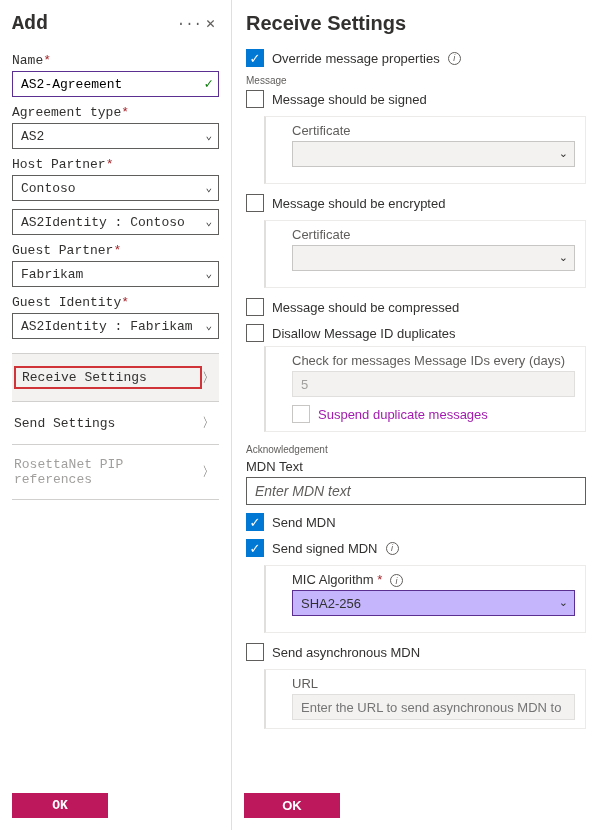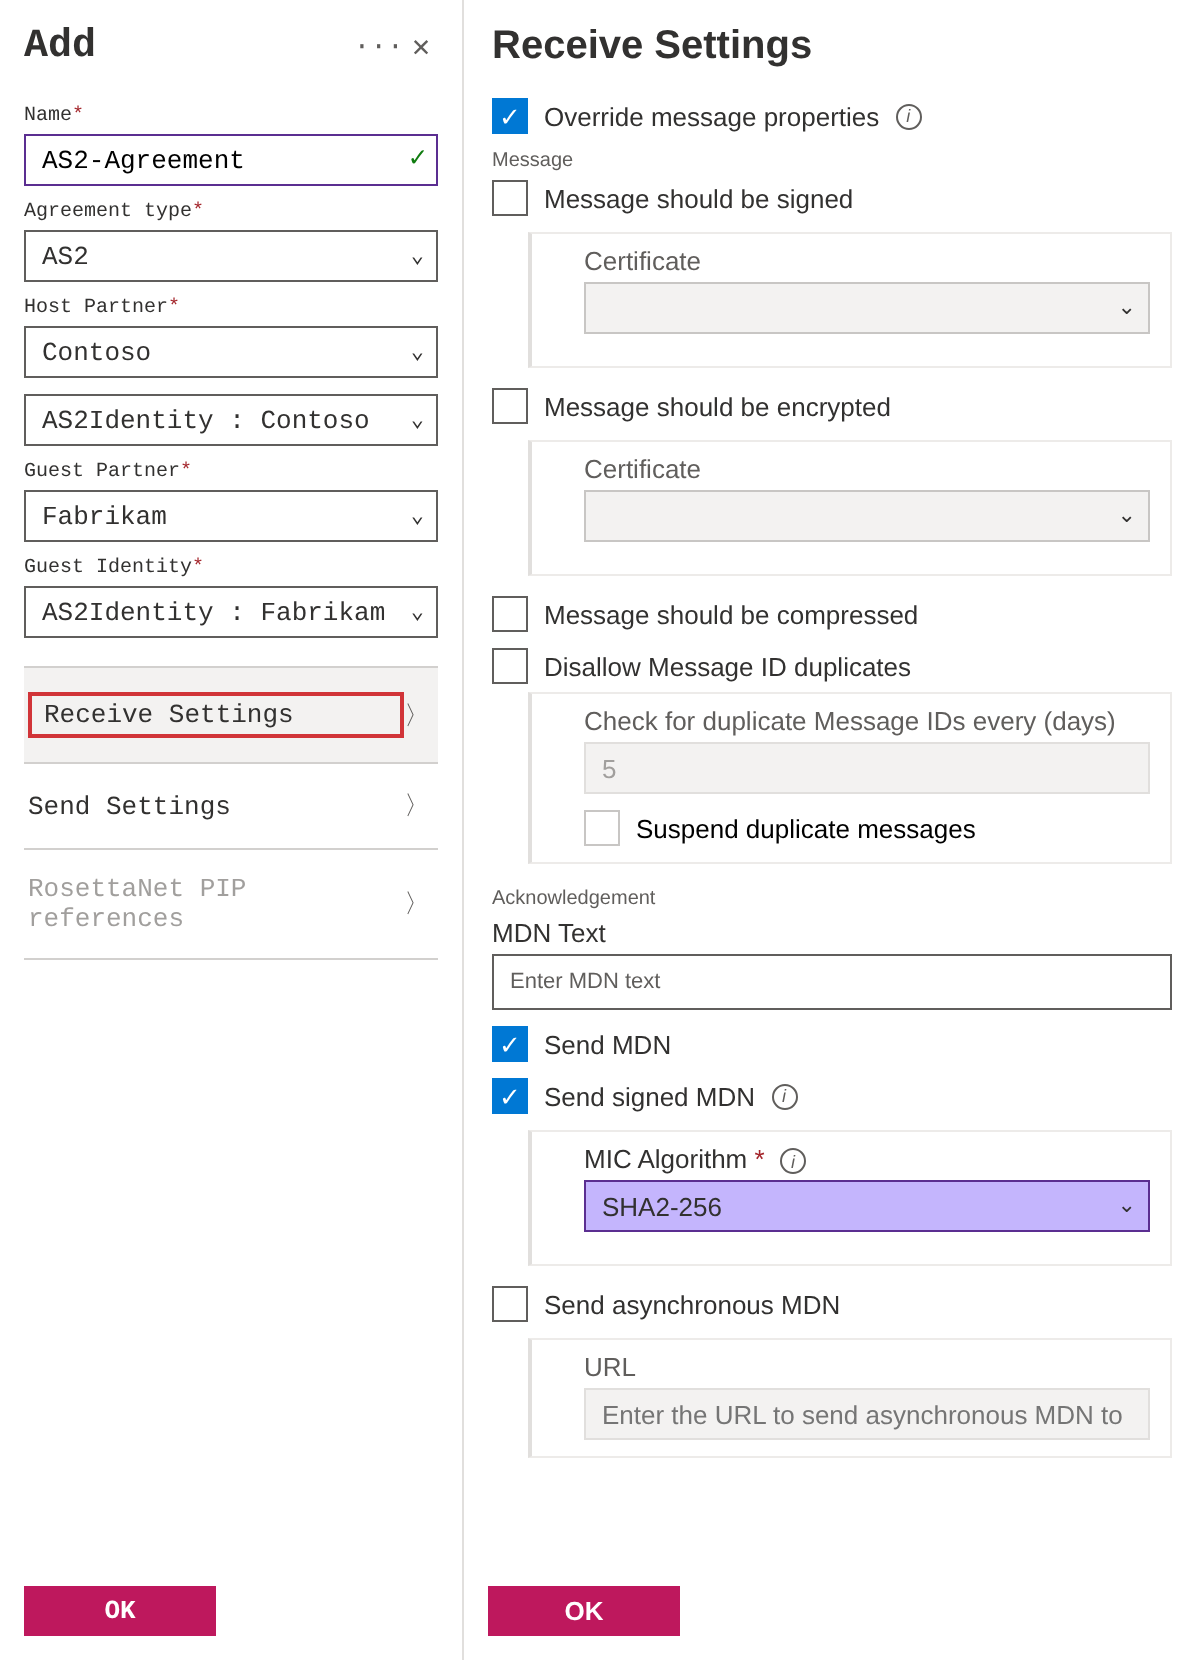--- a/index.html
+++ b/index.html
@@ -54,21 +54,21 @@
     padding: 12px 12px 14px 14px;
   }
   .right-panel .panel-header h1 { font-size: 20px; }
   .body {
     padding: 0 12px 8px 12px;
     overflow-y: auto;
     flex: 1;
   }
   .right-panel .body { padding: 0 14px 8px 14px; }
   .field-label {
-    font-size: 10px;
+    font-size: 13px;
     color: #323130;
     margin-bottom: 3px;
     margin-top: 8px;
     display: block;
   }
   .req { color: #a4262c; }
   .text-input {
     width: 100%;
     height: 26px;
     border: 1px solid #605e5c;
@@ -202,32 +202,33 @@
     border: 1px solid #e1dfdd;
     color: #a19f9d;
   }
   .sub-label {
     font-size: 13px;
     color: #323130;
     margin-bottom: 3px;
     display: block;
   }
   .sub-label.muted { color: #605e5c; }
-  .disabled-text { color:#000000;text-align:right; }
+  .disabled-text { color:#a21caf;text-align:right; }
   .mic-select {
     border: 1px solid #5b2e91;
     background: #c4b5fd;
   }
   .wide-input {
     width: 100%;
     height: 28px;
     border: 1px solid #605e5c;
     padding: 3px 8px;
     font-family: inherit;
-    font-size: 11px;
+    font-size: 14px;
+    font-style: italic;
   }
   .wide-input::placeholder { color: #605e5c; }
 </style>
 </head>
 <body>
 
 <div class="left-panel">
   <div class="panel-header">
     <h1>Add</h1>
     <span class="more-icon">···</span>
@@ -340,21 +341,21 @@
 
     <div class="row">
       <span class="checkbox"></span>
       <span>Message should be compressed</span>
     </div>
     <div class="row" style="margin-bottom:4px">
       <span class="checkbox"></span>
       <span>Disallow Message ID duplicates</span>
     </div>
     <div class="subgroup tight">
-      <span class="sub-label muted">Check for duplicate Message IDs every (days)</span>
+      <span class="sub-label muted">Check for messages Message IDs every (days)</span>
       <input class="text-input disabled-input" disabled="" style="margin-bottom: 8px;" value="5">
       <div class="row" style="margin-bottom:0">
         <span class="checkbox" style="border-color:#c8c6c4"></span>
         <span class="disabled-text">Suspend duplicate messages</span>
       </div>
     </div>
 
     <span class="section-label" style="margin-top:12px">Acknowledgement</span>
     <span class="sub-label">MDN Text</span>
     <input class="wide-input" style="margin-bottom: 8px;" placeholder="Enter MDN text">

